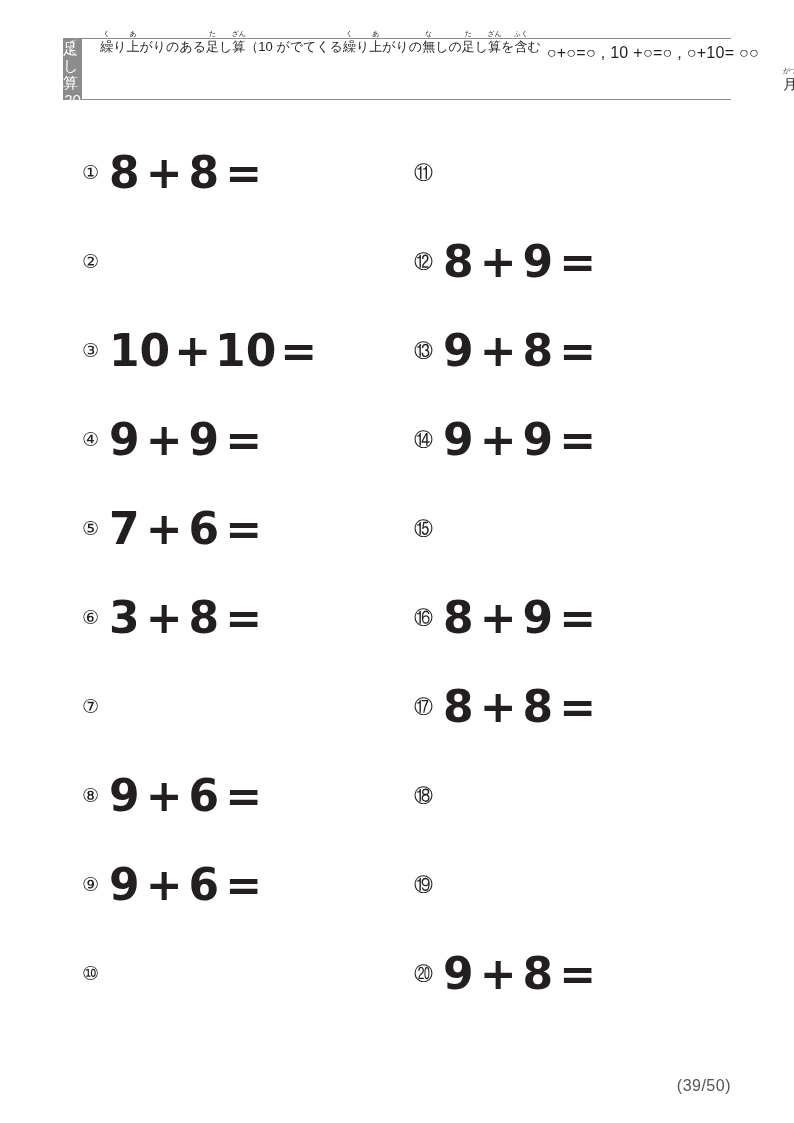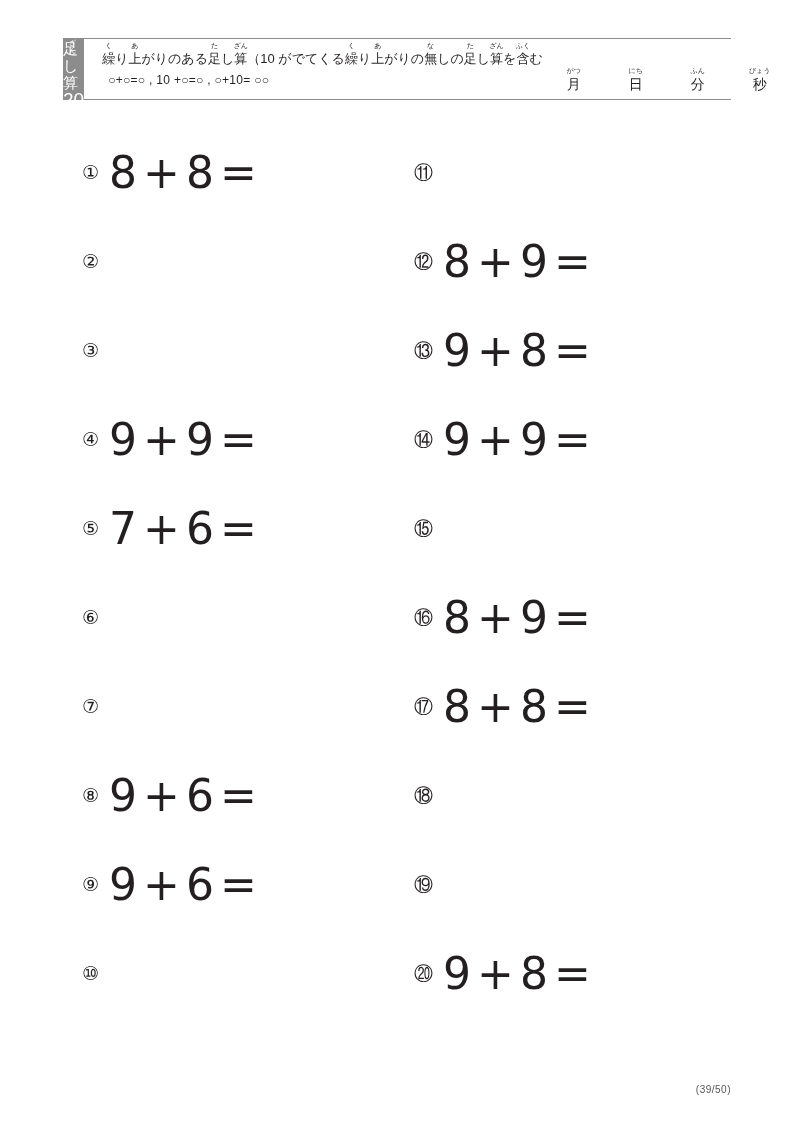--- a/index.html
+++ b/index.html
@@ -55,30 +55,30 @@
     position: relative;
   }
   .title-ruby {
     font-size: 7px;
     line-height: 8px;
     letter-spacing: 6px;
     padding-left: 6px;
     height: 9px;
   }
   .title-num {
-    font-size: 19px;
+    font-size: 15px;
     line-height: 18px;
     font-weight: 400;
   }
 
   .desc-box {
     flex: 1;
     position: relative;
     display: flex;
-    flex-direction: column;
+    flex-direction: row;
     justify-content: center;
     padding-left: 18px;
     box-sizing: border-box;
   }
   .desc-line1 {
     font-size: 13px;
     line-height: 15px;
     white-space: nowrap;
     letter-spacing: 0px;
   }
@@ -90,21 +90,21 @@
     position: absolute;
     top: -9px;
     left: 50%;
     transform: translateX(-50%);
     font-size: 7px;
     line-height: 8px;
     white-space: nowrap;
     letter-spacing: 0px;
   }
   .desc-line2 {
-    font-size: 12px;
+    font-size: 16px;
     line-height: 14px;
     margin-top: 7px;
     padding-left: 6px;
     white-space: nowrap;
     letter-spacing: 0.3px;
   }
 
   .fields {
     display: flex;
     align-items: flex-end;
@@ -150,34 +150,34 @@
     padding-right: 10px;
     box-sizing: border-box;
     font-size: 19px;
     color: #231f20;
     font-family: "DejaVu Sans", sans-serif;
     line-height: 1;
   }
   .expr {
     font-size: 44px;
     font-family: "DejaVu Sans", sans-serif;
-    font-weight: 400;
+    font-weight: 700;
     letter-spacing: 2px;
     line-height: 1;
     white-space: nowrap;
   }
   .expr .op { padding: 0 4px; }
   .expr.tight { letter-spacing: 0px; }
 
   
   .footer {
     position: absolute;
     right: 63px;
     bottom: 28px;
-    font-size: 10px;
+    font-size: 16px;
     color: #555555;
     letter-spacing: 0.5px;
   }
 </style>
 </head>
 <body>
 
 <div class="page">
 
   <div class="header">
@@ -218,31 +218,33 @@
     <div class="col" id="col-left">
         <div class="row">
           <div class="num">①</div>
           <div class="expr"><span>8</span><span class="op">+</span><span>8</span><span class="op">=</span></div>
         </div>
         <div class="row">
           <div class="num">②</div>
         </div>
         <div class="row">
           <div class="num">③</div>
+          <div class="expr tight"><span>10</span><span class="op">+</span><span>10</span><span class="op">=</span></div>
         </div>
         <div class="row">
           <div class="num">④</div>
           <div class="expr"><span>9</span><span class="op">+</span><span>9</span><span class="op">=</span></div>
         </div>
         <div class="row">
           <div class="num">⑤</div>
           <div class="expr"><span>7</span><span class="op">+</span><span>6</span><span class="op">=</span></div>
         </div>
         <div class="row">
           <div class="num">⑥</div>
+          <div class="expr"><span>3</span><span class="op">+</span><span>8</span><span class="op">=</span></div>
         </div>
         <div class="row">
           <div class="num">⑦</div>
         </div>
         <div class="row">
           <div class="num">⑧</div>
           <div class="expr"><span>9</span><span class="op">+</span><span>6</span><span class="op">=</span></div>
         </div>
         <div class="row">
           <div class="num">⑨</div>

